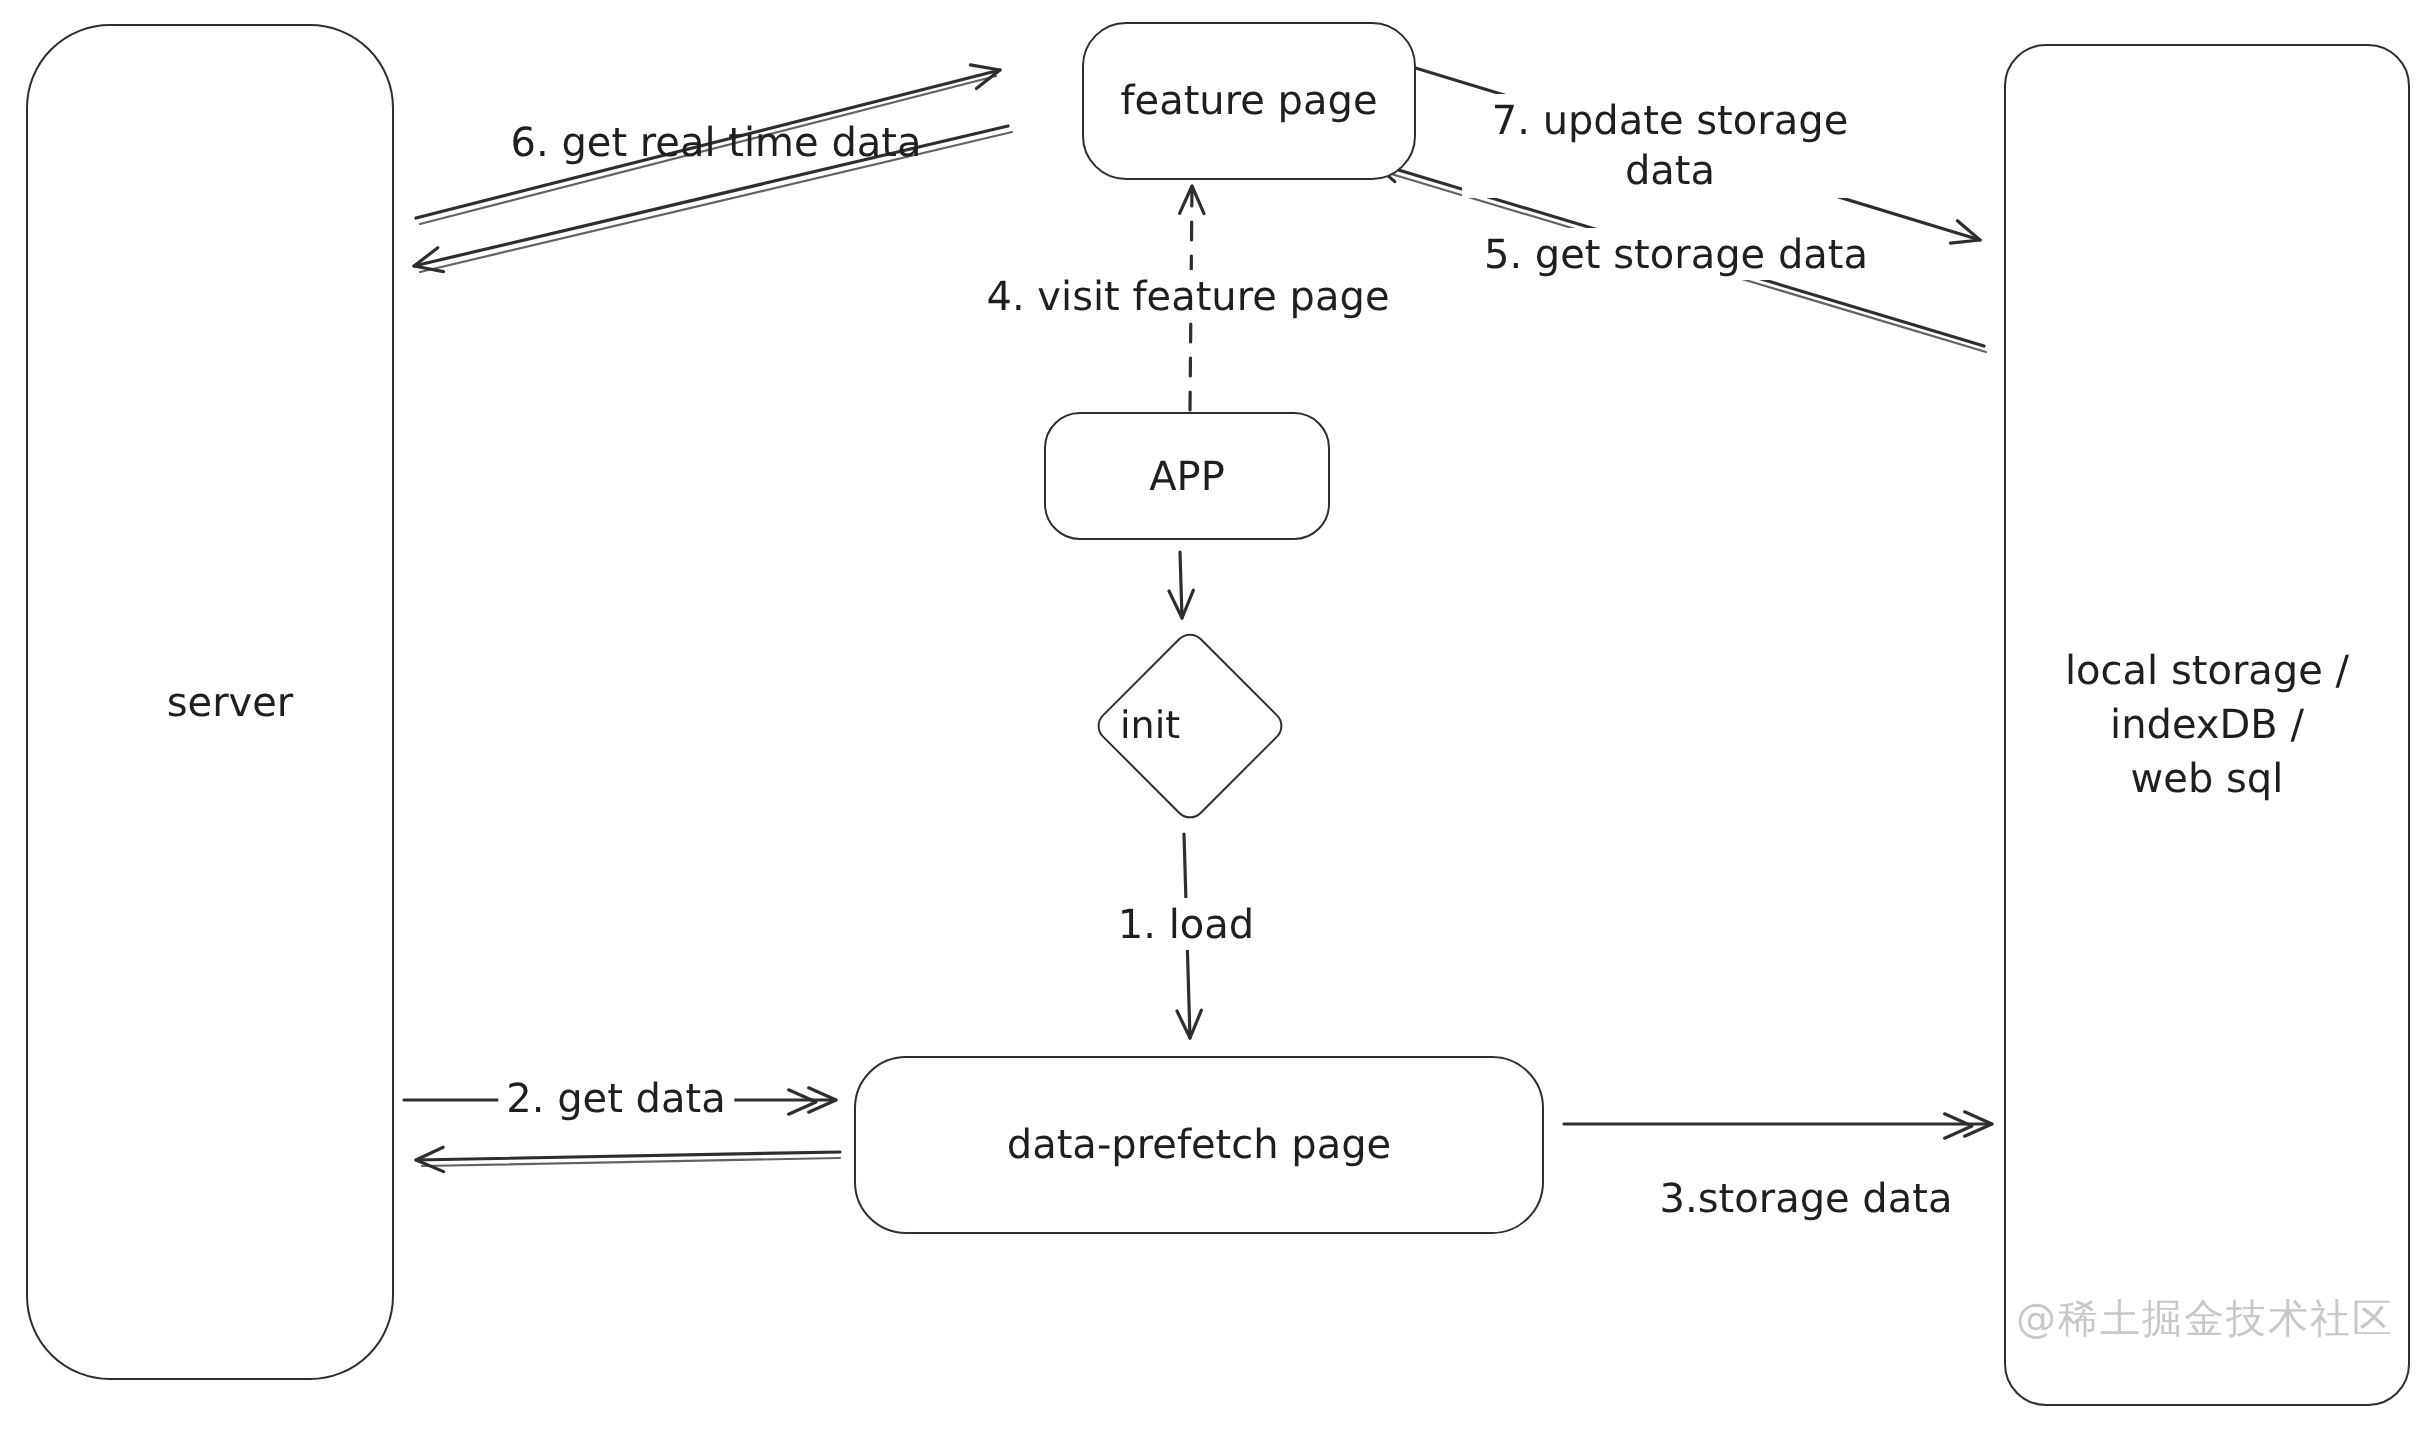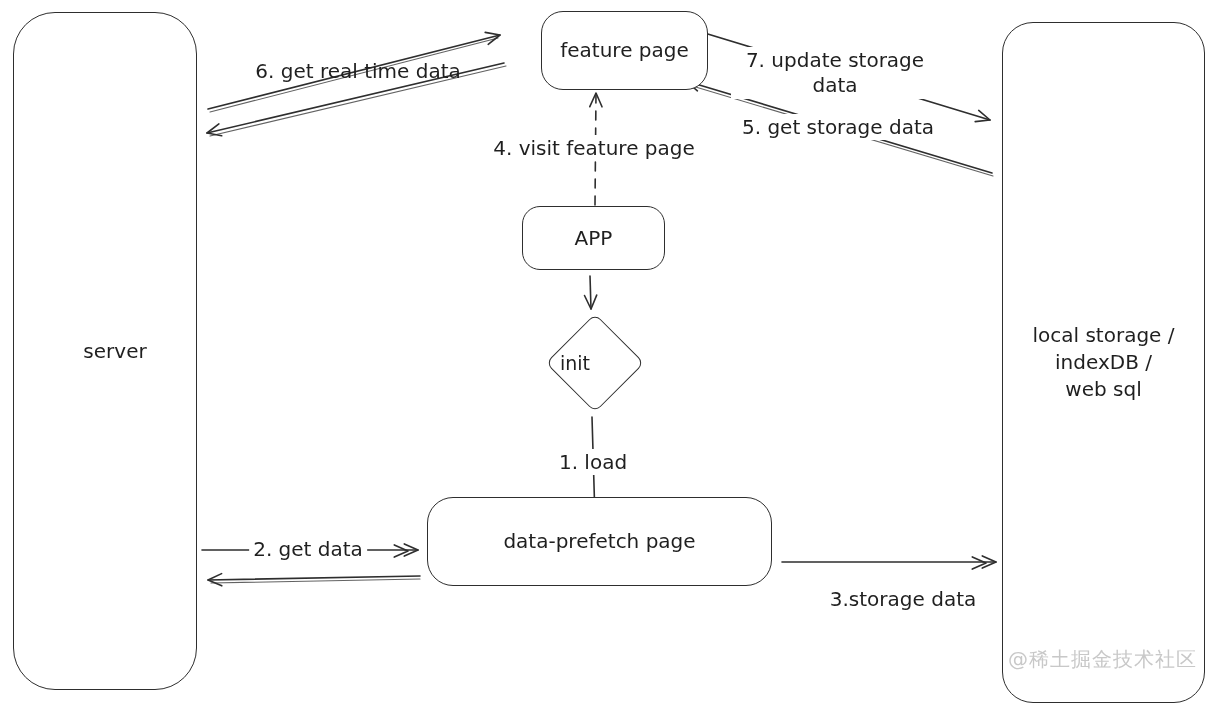--- a/index.html
+++ b/index.html
@@ -36,22 +36,22 @@
     align-items: center;
     justify-content: center;
     text-align: center;
     font-size: 20px;
     line-height: 27px;
     box-sizing: border-box;
   }
   .node-server    { left: 13px;   top: 12px;  width: 184px; height: 678px; border-radius: 42px; padding-left: 20px; }
   .node-feature   { left: 541px;  top: 11px;  width: 167px; height: 79px;  border-radius: 22px; }
   .node-app       { left: 522px;  top: 206px; width: 143px; height: 64px;  border-radius: 18px; }
-  .node-prefetch  { left: 427px;  top: 497px; width: 345px; height: 89px;  border-radius: 26px; }
-  .node-storage   { left: 1002px; top: 22px;  width: 203px; height: 681px; border-radius: 31px; }
+  .node-prefetch  { left: 427px;  top: 528px; width: 345px; height: 89px;  border-radius: 26px; }
+  .node-storage   { left: 1002px; top: 22px;  width: 203px; height: 681px; border-radius: 21px; }
   .node-storage .multiline span { display: block; }
   .diamond-shape {
     position: absolute;
     left: 560px; top: 328px;
     width: 70px; height: 70px;
     border: 1.8px solid #2e2e2e;
     border-radius: 8px;
     background: #ffffff;
     transform: rotate(45deg);
     box-sizing: border-box;

